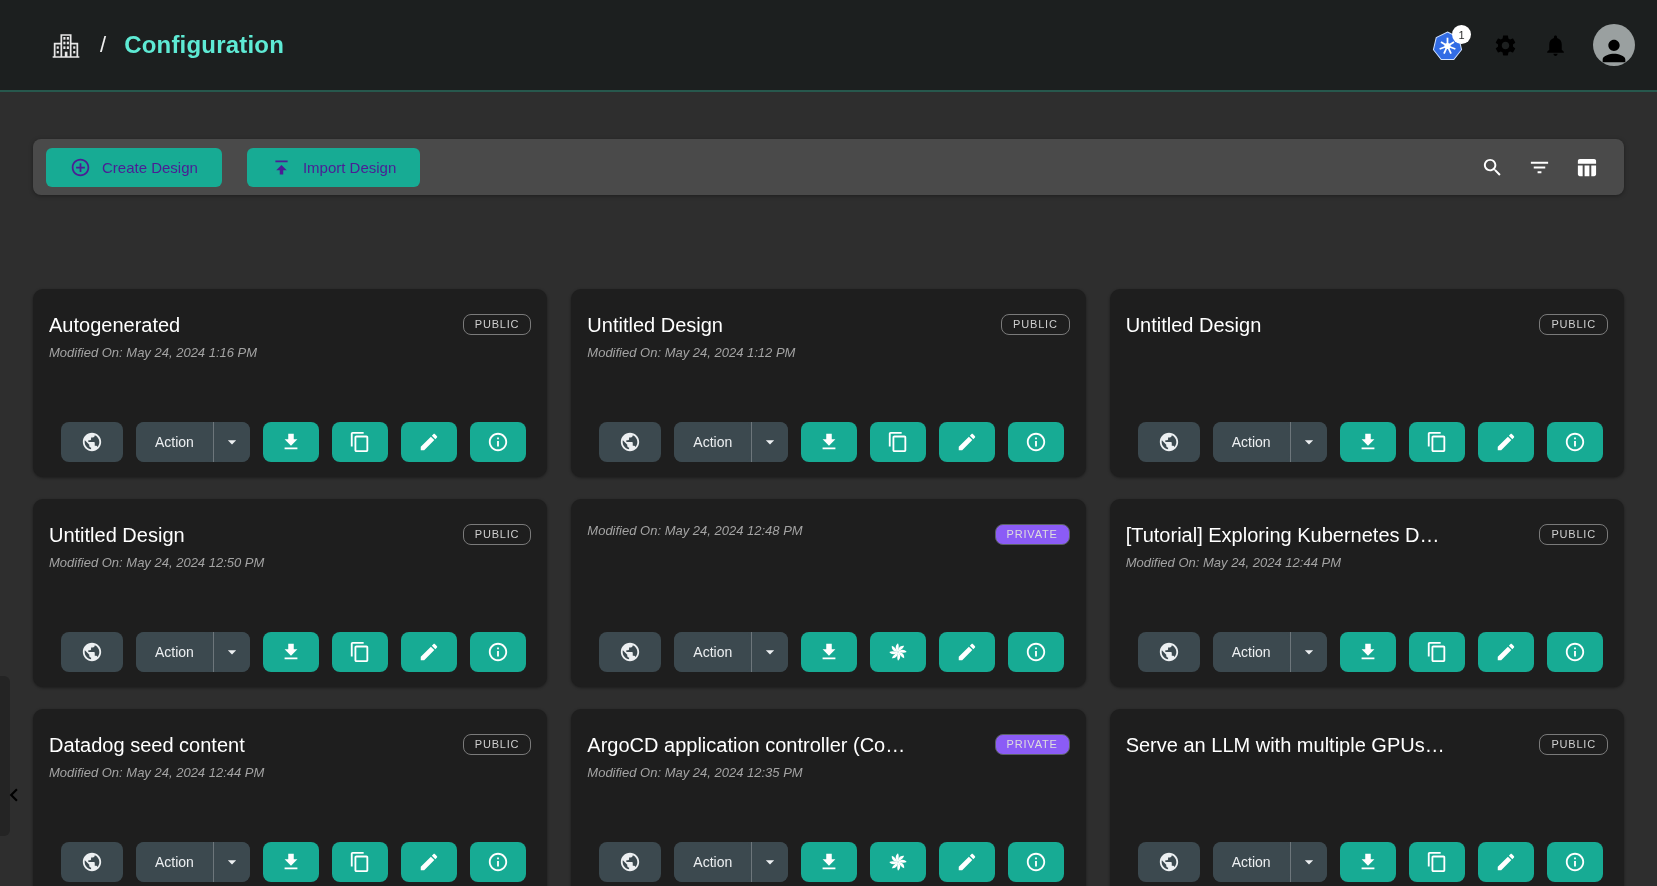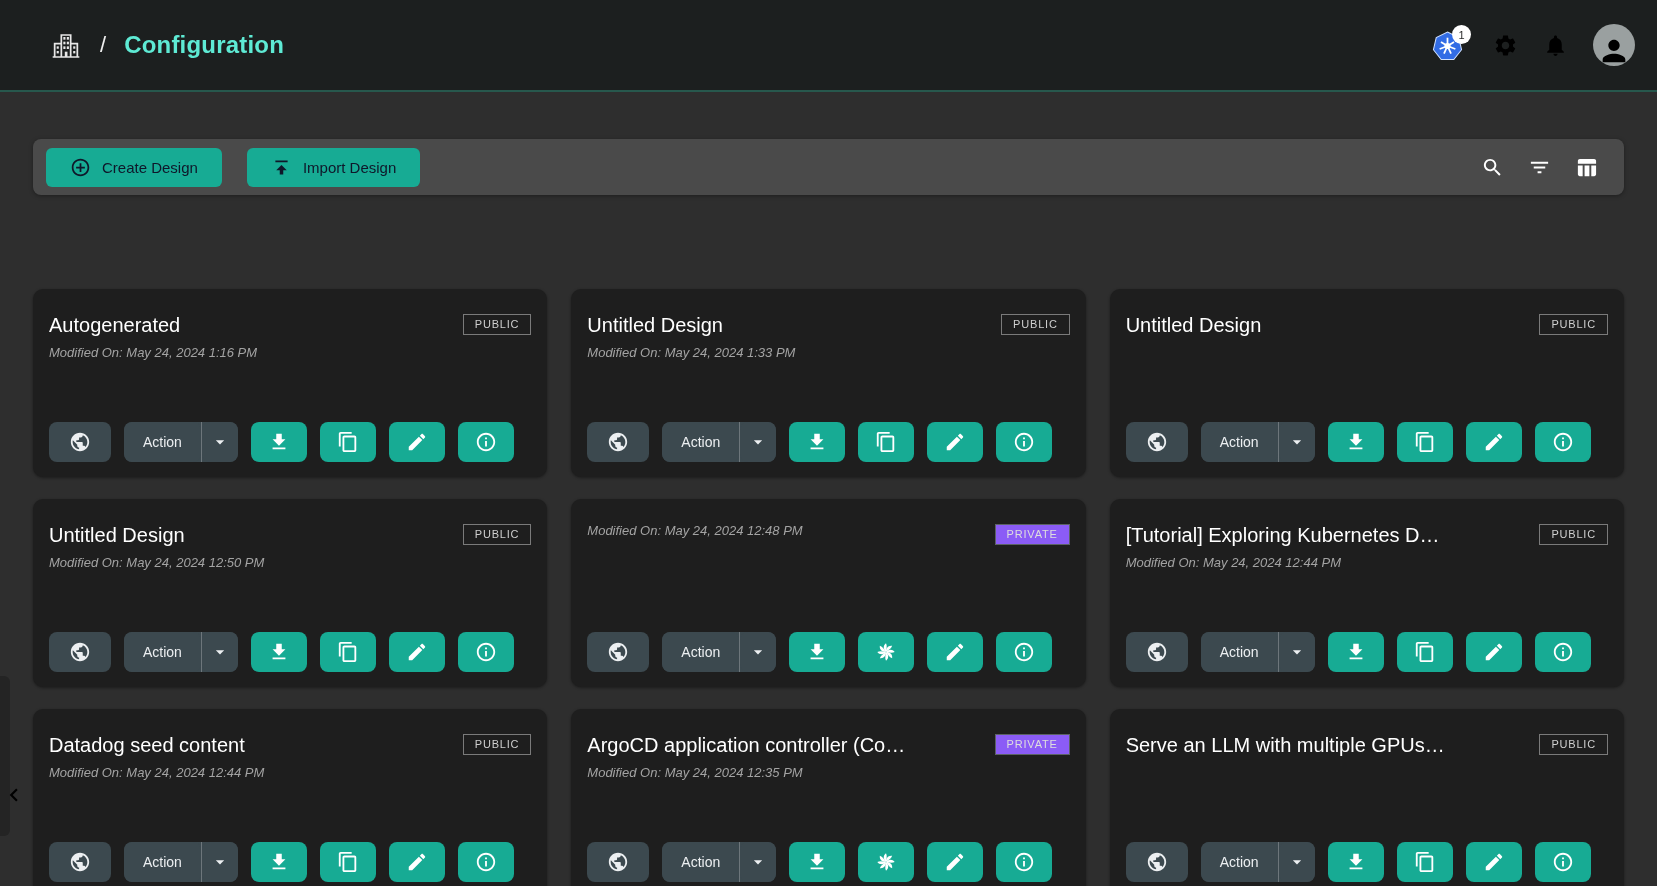--- a/index.html
+++ b/index.html
@@ -50,21 +50,21 @@
     margin: 47px 33px 0;
     height: 56px;
     background: #4a4a4a;
     border-radius: 8px;
     display: flex;
     align-items: center;
     padding: 0 26px 0 13px;
     box-shadow: 0 1px 4px rgba(0,0,0,.35);
   }
   .btn-primary {
-    background: var(--teal); color: #0f172a; border: none; cursor: pointer;
+    background: var(--teal); color: #4c1d95; border: none; cursor: pointer;
     height: 39px; border-radius: 6px; padding: 0 24px;
     font-family: inherit; font-size: 15px;
     display: inline-flex; align-items: center; gap: 11px;
   }
   .btn-primary + .btn-primary { margin-left: 25px; }
   .btn-primary .ic { width: 21px; height: 21px; }
   .toolbar-icons { margin-left: auto; display: flex; align-items: center; gap: 24px; }
   .toolbar-icons .ic { width: 23px; height: 23px; color: #fff; cursor: pointer; }
 
   
@@ -84,30 +84,30 @@
   }
   .card-title {
     margin-top: 9px;
     font-size: 20px; font-weight: 500; color: #fff;
     white-space: nowrap; overflow: hidden;
     max-width: 390px;
   }
   .badge {
     position: absolute; top: 25px; right: 16px;
     font-size: 11px; letter-spacing: .8px;
-    padding: 4px 11px; border-radius: 0; line-height: 1;
+    padding: 4px 11px; border-radius: 8px; line-height: 1;
   }
   .badge.public { border: 1px solid #7a7a7a; color: #cfcfcf; background: transparent; }
   .badge.private { border: 1px solid #5c6265; color: #dedede; background: #8b5cf6; }
   .card-modified {
     margin-top: 8px;
     font-style: italic; font-size: 13px; color: #a3a3a3;
   }
   .card-actions {
-    position: absolute; left: 16px; right: 16px; bottom: 15px;
+    position: absolute; left: 28px; right: 16px; bottom: 15px;
     display: flex; align-items: center; gap: 13px;
   }
   .btn-slate {
     background: #3c494f; border: none; cursor: pointer; color: #eceff1;
     height: 40px; border-radius: 8px;
     display: inline-flex; align-items: center; justify-content: center;
   }
   .btn-globe { width: 62px; }
   .btn-globe .ic { width: 22px; height: 22px; }
   .btn-action { padding: 0; overflow: hidden; }
@@ -325,21 +325,21 @@
         <svg class="ic">
             <use href="#i-info"></use>
           </svg>
       </button>
     </div>
   </section>
 
   <section class="card">
     <h2 class="card-title">Untitled Design</h2>
     <span class="badge public">PUBLIC</span>
-    <p class="card-modified">Modified On: May 24, 2024 1:33 PM</p>
+    <p class="card-modified">Modified On: May 24, 2024 1:12 PM</p>
     <div class="card-actions">
       <button class="btn-slate btn-globe">
         <svg class="ic">
             <use href="#i-globe"></use>
           </svg>
       </button>
       <div class="btn-slate btn-action">
         <button class="btn-slate action-label">
             <span>Action</span>
           </button>

